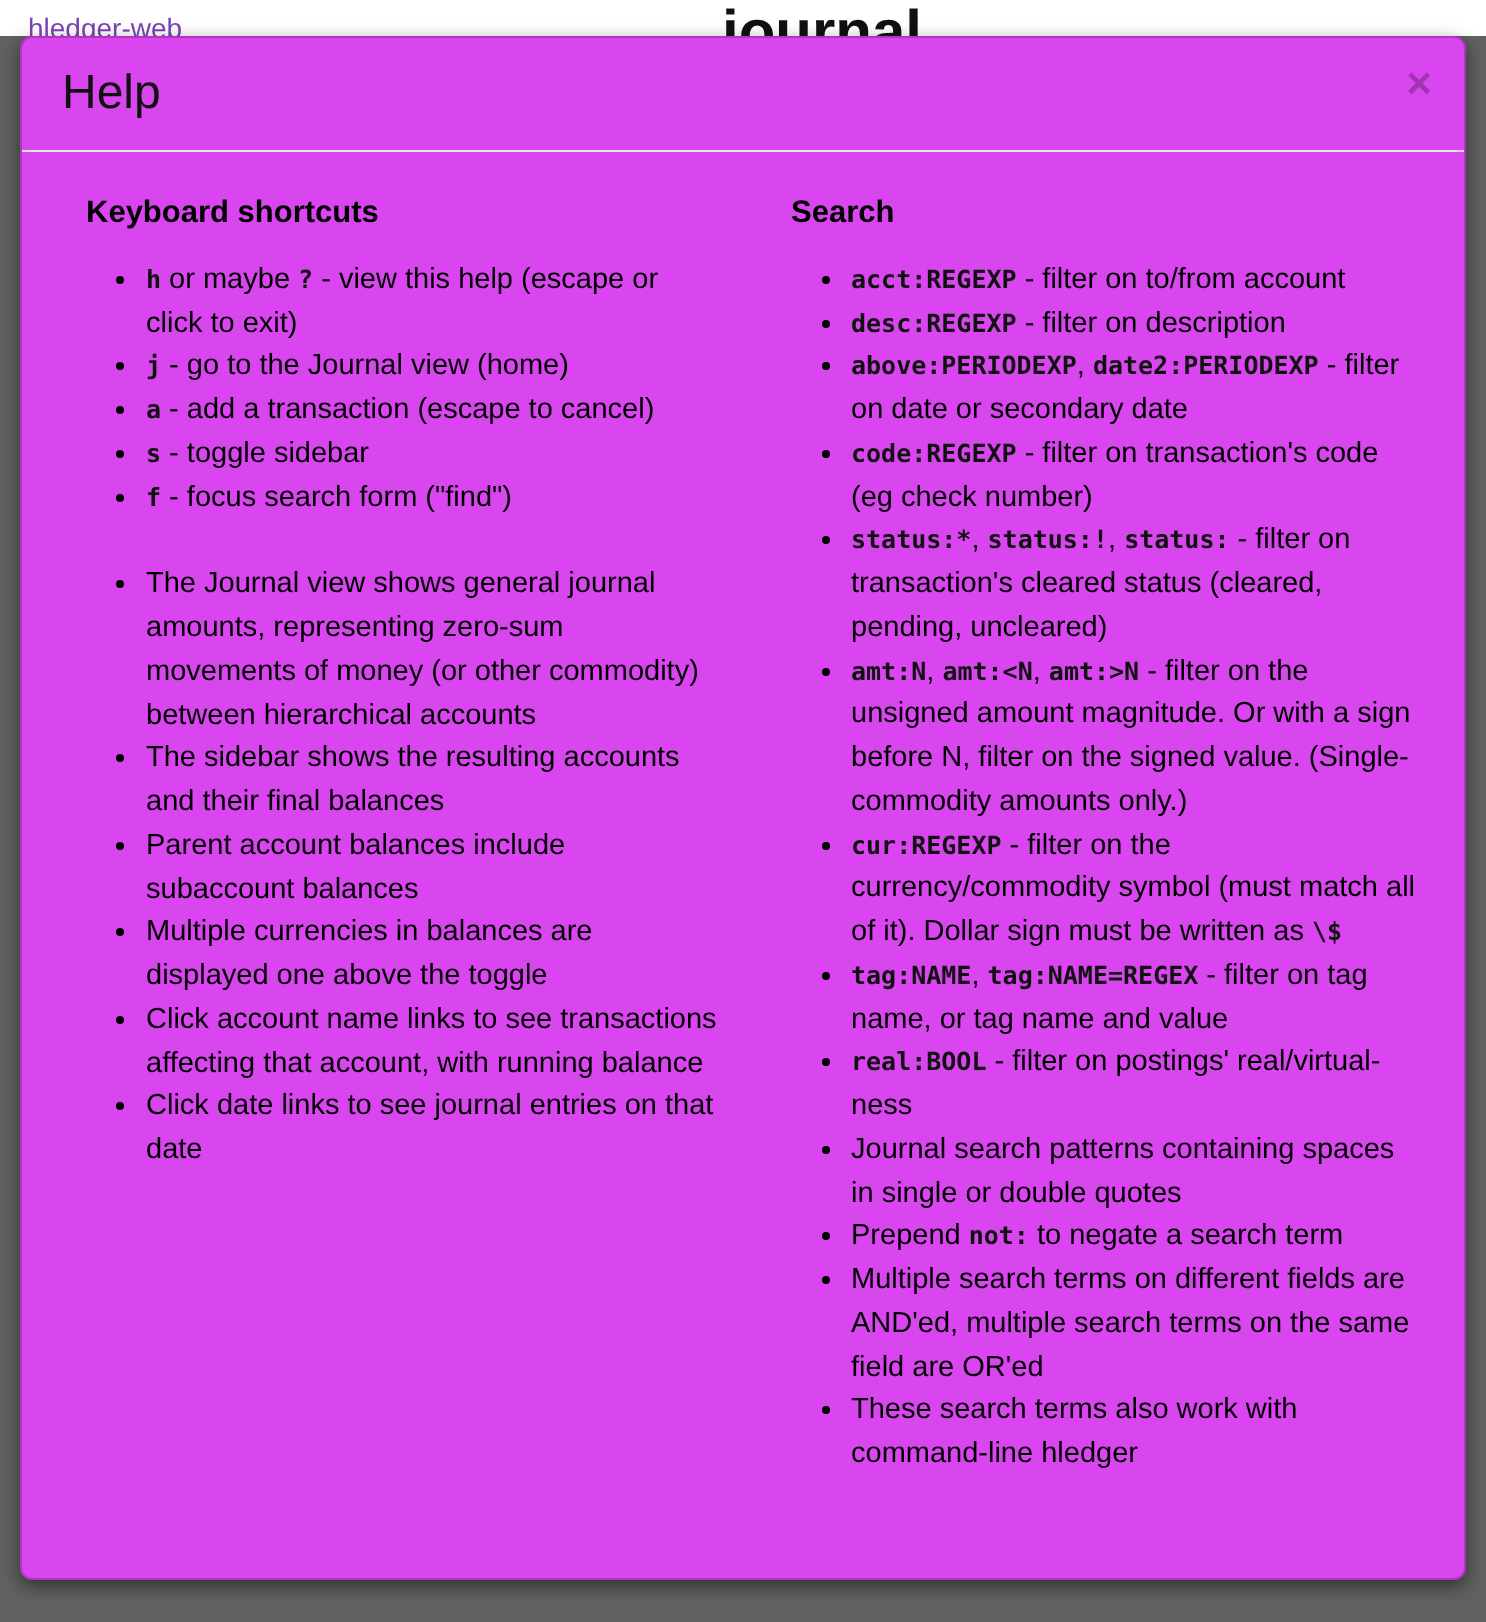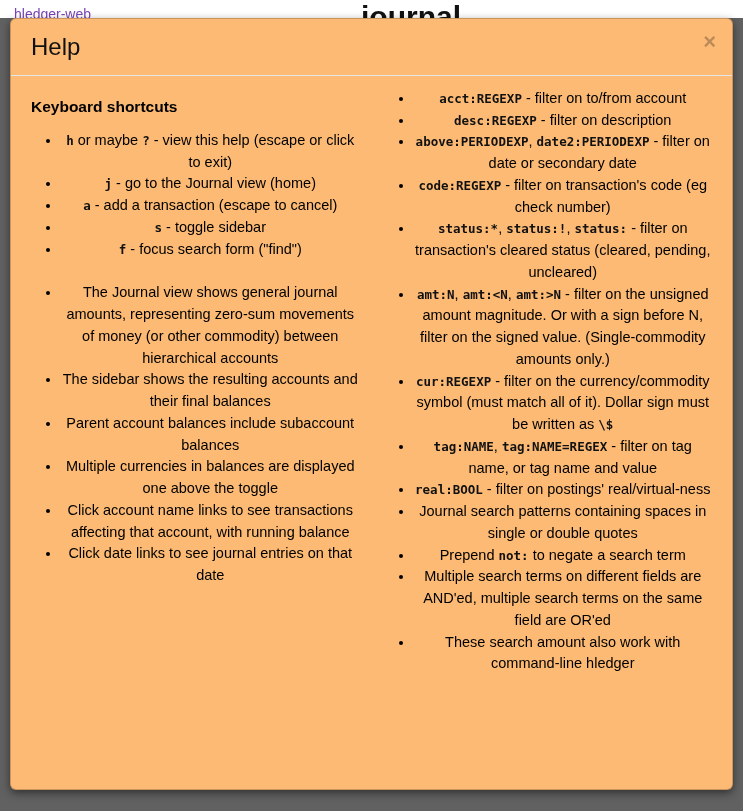--- a/index.html
+++ b/index.html
@@ -43,21 +43,21 @@
     top: 18px; left: 0;
     width: 743px; height: 793px;
     background: rgba(0,0,0,0.62);
   }
 
   
   .modal {
     position: absolute;
     top: 18px; left: 10px;
     width: 723px; height: 772px;
-    background: #fdba74;
+    background: #d946ef;
     border: 1px solid rgba(0,0,0,0.2);
     border-radius: 6px;
     box-shadow: 0 3px 9px rgba(0,0,0,0.5);
     overflow: hidden;
   }
   .modal-header {
     position: relative;
     padding: 14px 20px 13px 20px;
     border-bottom: 1px solid #e5e5e5;
   }
@@ -75,31 +75,30 @@
     color: #000;
     opacity: 0.25;
     cursor: pointer;
     line-height: 1;
   }
   .modal-body {
     display: flex;
     padding: 12px 20px 18px 20px;
     gap: 24px;
   }
-  .col { flex: 1 1 0; min-width: 0; }
+  .col { flex: 1 1 0; min-width: 0; margin-left: 12px; }
   .section-heading {
     font-size: 15.5px;
     font-weight: bold;
     margin: 10px 0 14px 0;
     color: #000;
   }
   ul.help-list {
     margin: 0 0 22px 0;
     padding-left: 30px;
-    text-align: center;
   }
   ul.help-list li {
     font-size: 14.5px;
     line-height: 1.5;
     color: #000;
   }
   code {
     font-family: "DejaVu Sans Mono", "Liberation Mono", monospace;
     font-weight: bold;
     font-size: 12.5px;
@@ -135,30 +134,31 @@
       <ul class="help-list">
           <li>The Journal view shows general journal amounts, representing zero-sum movements of money (or other commodity) between hierarchical accounts</li>
           <li>The sidebar shows the resulting accounts and their final balances</li>
           <li>Parent account balances include subaccount balances</li>
           <li>Multiple currencies in balances are displayed one above the toggle</li>
           <li>Click account name links to see transactions affecting that account, with running balance</li>
           <li>Click date links to see journal entries on that date</li>
         </ul>
     </div>
     <div class="col">
+      <div class="section-heading">Search</div>
       <ul class="help-list">
           <li><code>acct:REGEXP</code> - filter on to/from account</li>
           <li><code>desc:REGEXP</code> - filter on description</li>
           <li><code>above:PERIODEXP</code>, <code>date2:PERIODEXP</code> - filter on date or secondary date</li>
           <li><code>code:REGEXP</code> - filter on transaction's code (eg check number)</li>
           <li><code>status:*</code>, <code>status:!</code>, <code>status:</code> - filter on transaction's cleared status (cleared, pending, uncleared)</li>
           <li><code>amt:N</code>, <code>amt:&lt;N</code>, <code>amt:&gt;N</code> - filter on the unsigned amount magnitude. Or with a sign before N, filter on the signed value. (Single-commodity amounts only.)</li>
           <li><code>cur:REGEXP</code> - filter on the currency/commodity symbol (must match all of it). Dollar sign must be written as <code>\$</code></li>
           <li><code>tag:NAME</code>, <code>tag:NAME=REGEX</code> - filter on tag name, or tag name and value</li>
           <li><code>real:BOOL</code> - filter on postings' real/virtual-ness</li>
           <li>Journal search patterns containing spaces in single or double quotes</li>
           <li>Prepend <code>not:</code> to negate a search term</li>
           <li>Multiple search terms on different fields are AND'ed, multiple search terms on the same field are OR'ed</li>
-          <li>These search amount also work with command-line hledger</li>
+          <li>These search terms also work with command-line hledger</li>
         </ul>
     </div>
   </div>
 </div>
 
 </body></html>

